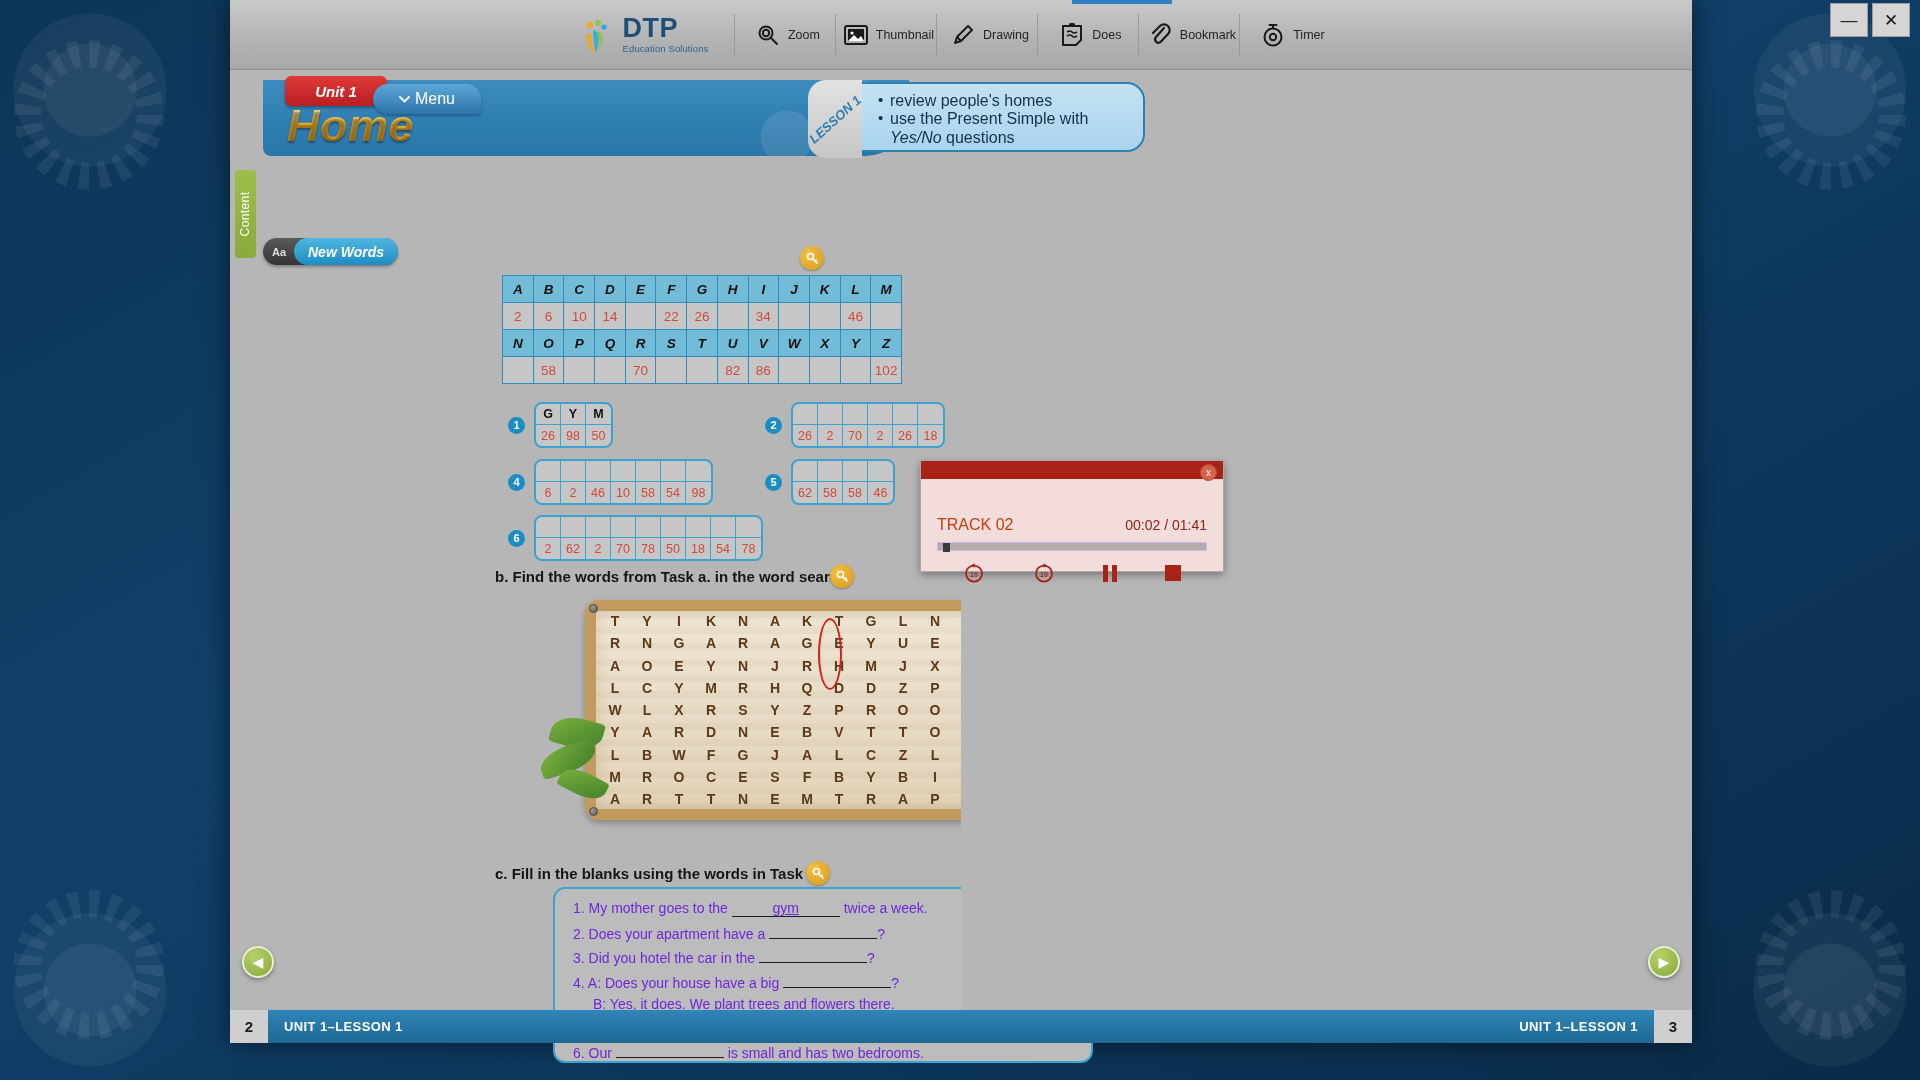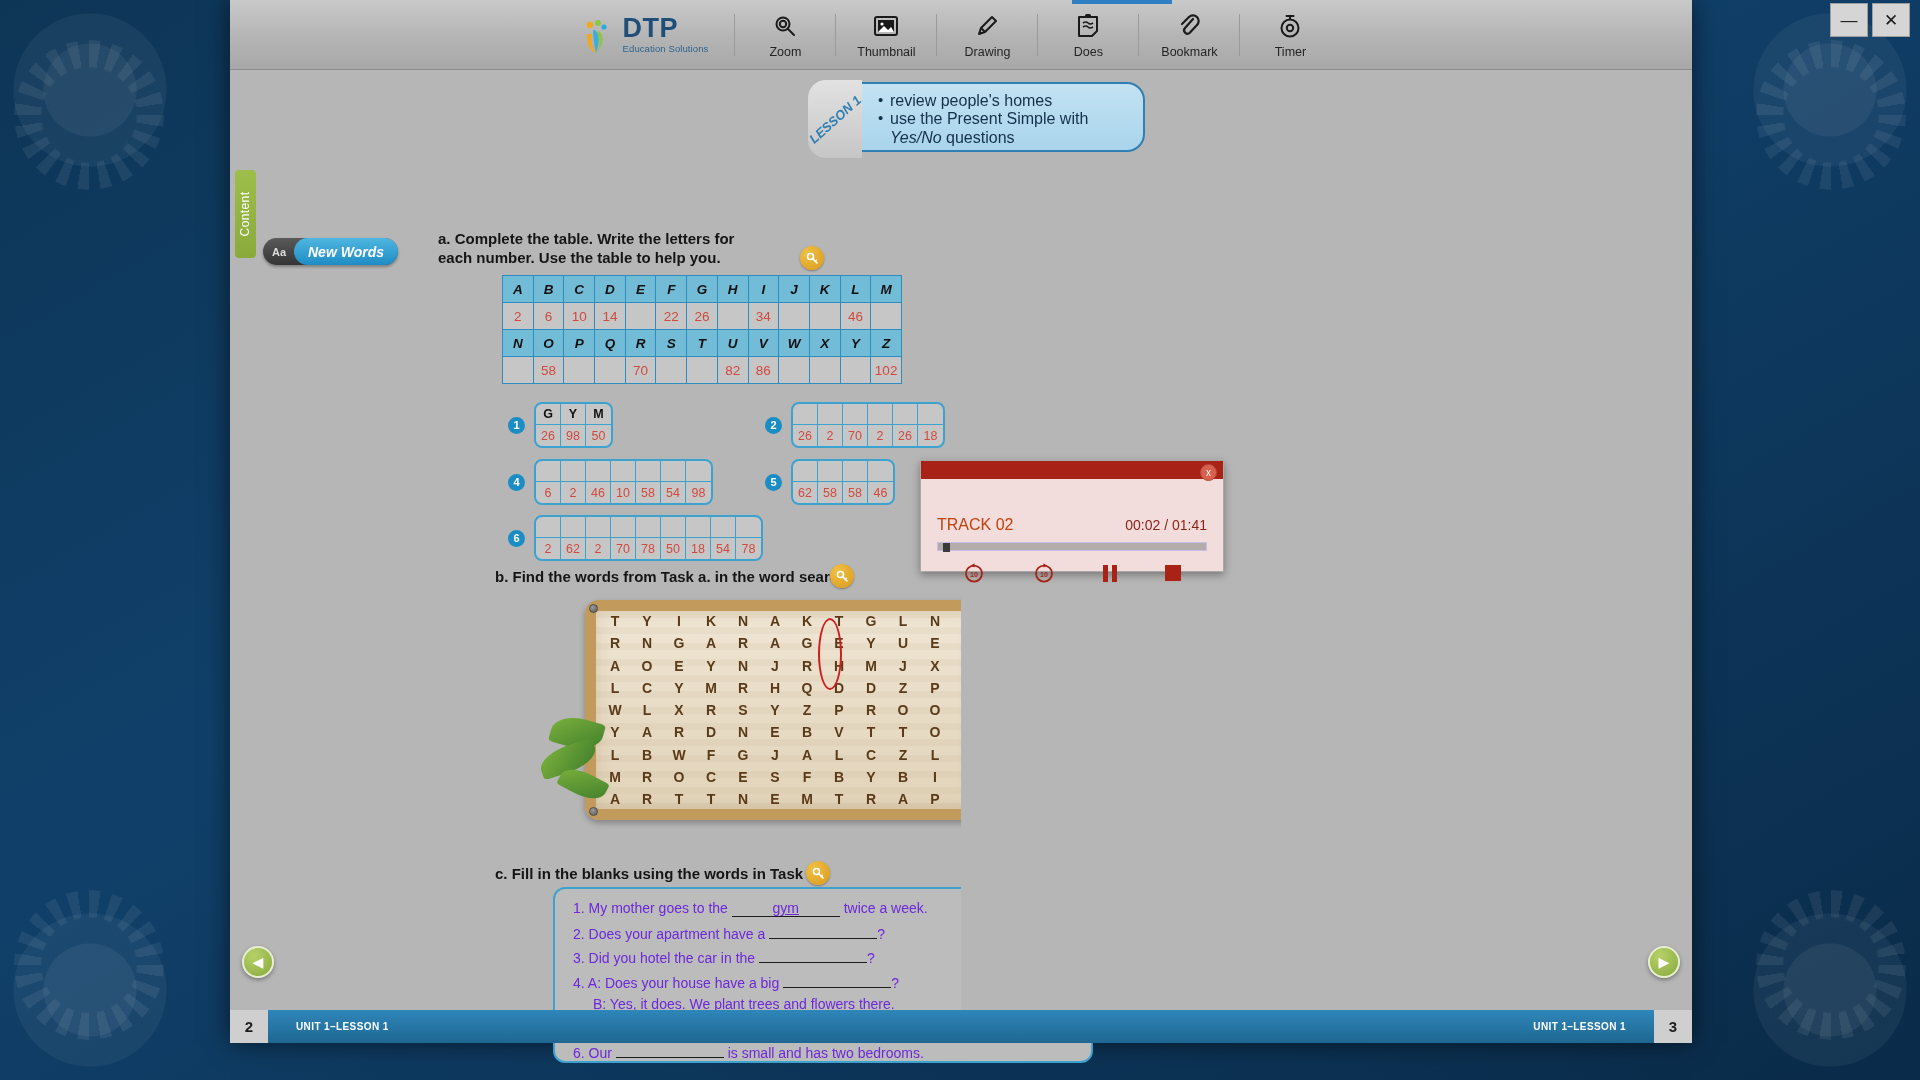--- a/index.html
+++ b/index.html
@@ -56,21 +56,21 @@
   #brand-text { display: flex; flex-direction: column; line-height: 1; }
   .brand-dtp {
     font-size: 27px; font-weight: bold; color: #1f4f78; letter-spacing: .5px;
     font-family: "Liberation Sans", sans-serif;
   }
   .brand-sub { font-size: 9.5px; color: #2d6390; letter-spacing: .1px; margin-top: 2px; }
 
   .tool-sep { width: 1px; height: 42px; background: #9a9a9a; }
   .tool-btn {
     width: 100px; height: 64px;
-    display: flex; flex-direction: column; align-items: center; justify-content: center;
+    display: flex; flex-direction: row; align-items: center; justify-content: center;
     gap: 3px; cursor: pointer; user-select: none; text-align: center;
   }
   .tool-ico { width: 34px; height: 32px; display: flex; align-items: center; justify-content: center; }
   .tool-lbl { font-size: 12.5px; color: #242424; }
   #tab-underline {
     position: absolute; top: 0; left: 842px; width: 100px; height: 4px; background: #2f7fc4;
   }
 
   
   #wincontrols { position: absolute; top: 3px; right: 10px; display: flex; gap: 4px; z-index: 40; }
@@ -311,21 +311,21 @@
     position: absolute; left: 0; bottom: 0; width: 100%; height: 33px;
     background: linear-gradient(180deg, #2f86b9, #1e6792);
     display: flex; align-items: center; justify-content: space-between;
   }
   .ft-side { display: flex; align-items: center; height: 33px; }
   .ft-pagenum {
     width: 38px; height: 33px; background: #cfcfcf; color: #1c1c1c;
     display: flex; align-items: center; justify-content: center;
     font-size: 15px; font-weight: bold;
   }
-  .ft-label { color: #fff; font-size: 10px; font-weight: bold; padding: 0 28px; letter-spacing: .4px; }
+  .ft-label { color: #fff; font-size: 13px; font-weight: bold; padding: 0 16px; letter-spacing: .4px; }
 
   
   .nav-arrow {
     position: absolute; width: 32px; height: 32px; border-radius: 50%;
     background: radial-gradient(circle at 35% 28%, #b7d169, #87a93c);
     border: 2px solid #e6eed0;
     display: flex; align-items: center; justify-content: center;
     color: #fff; font-size: 14px; cursor: pointer; z-index: 15;
     box-shadow: 0 2px 4px rgba(0,0,0,0.35);
   }
@@ -446,20 +446,30 @@
   <div id="book">
     <div id="left-rail"></div>
     <div id="spine"></div>
 
     <div id="content-tab">
       <span>Content</span>
     </div>
 
     <div class="page" id="page-left">
 
+      <div id="unit-banner">
+        <div id="unit-pill">Unit 1</div>
+        <div id="menu-pill">
+          <svg width="11" height="8" viewBox="0 0 11 8">
+              <path d="M1 2 L5.5 6.5 L10 2" fill="none" stroke="#fff" stroke-width="1.8" stroke-linecap="round"></path>
+            </svg>
+          <span>Menu</span>
+        </div>
+        <div id="home-title">Home</div>
+      </div>
 
       <div id="lesson-box">
         <div id="lesson-ribbon">
           <span>LESSON 1</span>
         </div>
         <div class="lesson-li">
           <span>review people's homes</span>
         </div>
         <div class="lesson-li">
           <span>use the Present Simple with </span><i>Yes/No</i><span> questions</span>
@@ -468,23 +478,20 @@
 
       <div style="position:absolute;left:33px;top:168px;">
         <div class="sec-badge">
           <div class="sb-ico">
             <svg width="17" height="14" viewBox="0 0 17 14">
                 <text x="0" y="11" font-size="11" font-weight="bold" fill="#ddd" font-family="Liberation Sans">Aa</text>
               </svg>
           </div>
           <div class="sb-txt">New Words</div>
         </div>
-      </div>
-      <div class="task-head" style="position:absolute;left:208px;top:160px;width:330px;">
-        <span>a. Complete the table. Write the letters for each number. Use the table to help you.</span>
       </div>
       <div class="key-btn" style="position:absolute;left:570px;top:176px;">
         <svg width="13" height="13" viewBox="0 0 13 13">
             <circle cx="4.5" cy="4.5" r="3" fill="none" stroke="#fff" stroke-width="1.6"></circle>
             <path d="M6.6 6.6 L11 11 M9 9.5 L10.2 8.3" stroke="#fff" stroke-width="1.6" fill="none" stroke-linecap="round"></path>
           </svg>
       </div>
 
       <table id="alpha-table">
         <tbody id="alpha-body">

